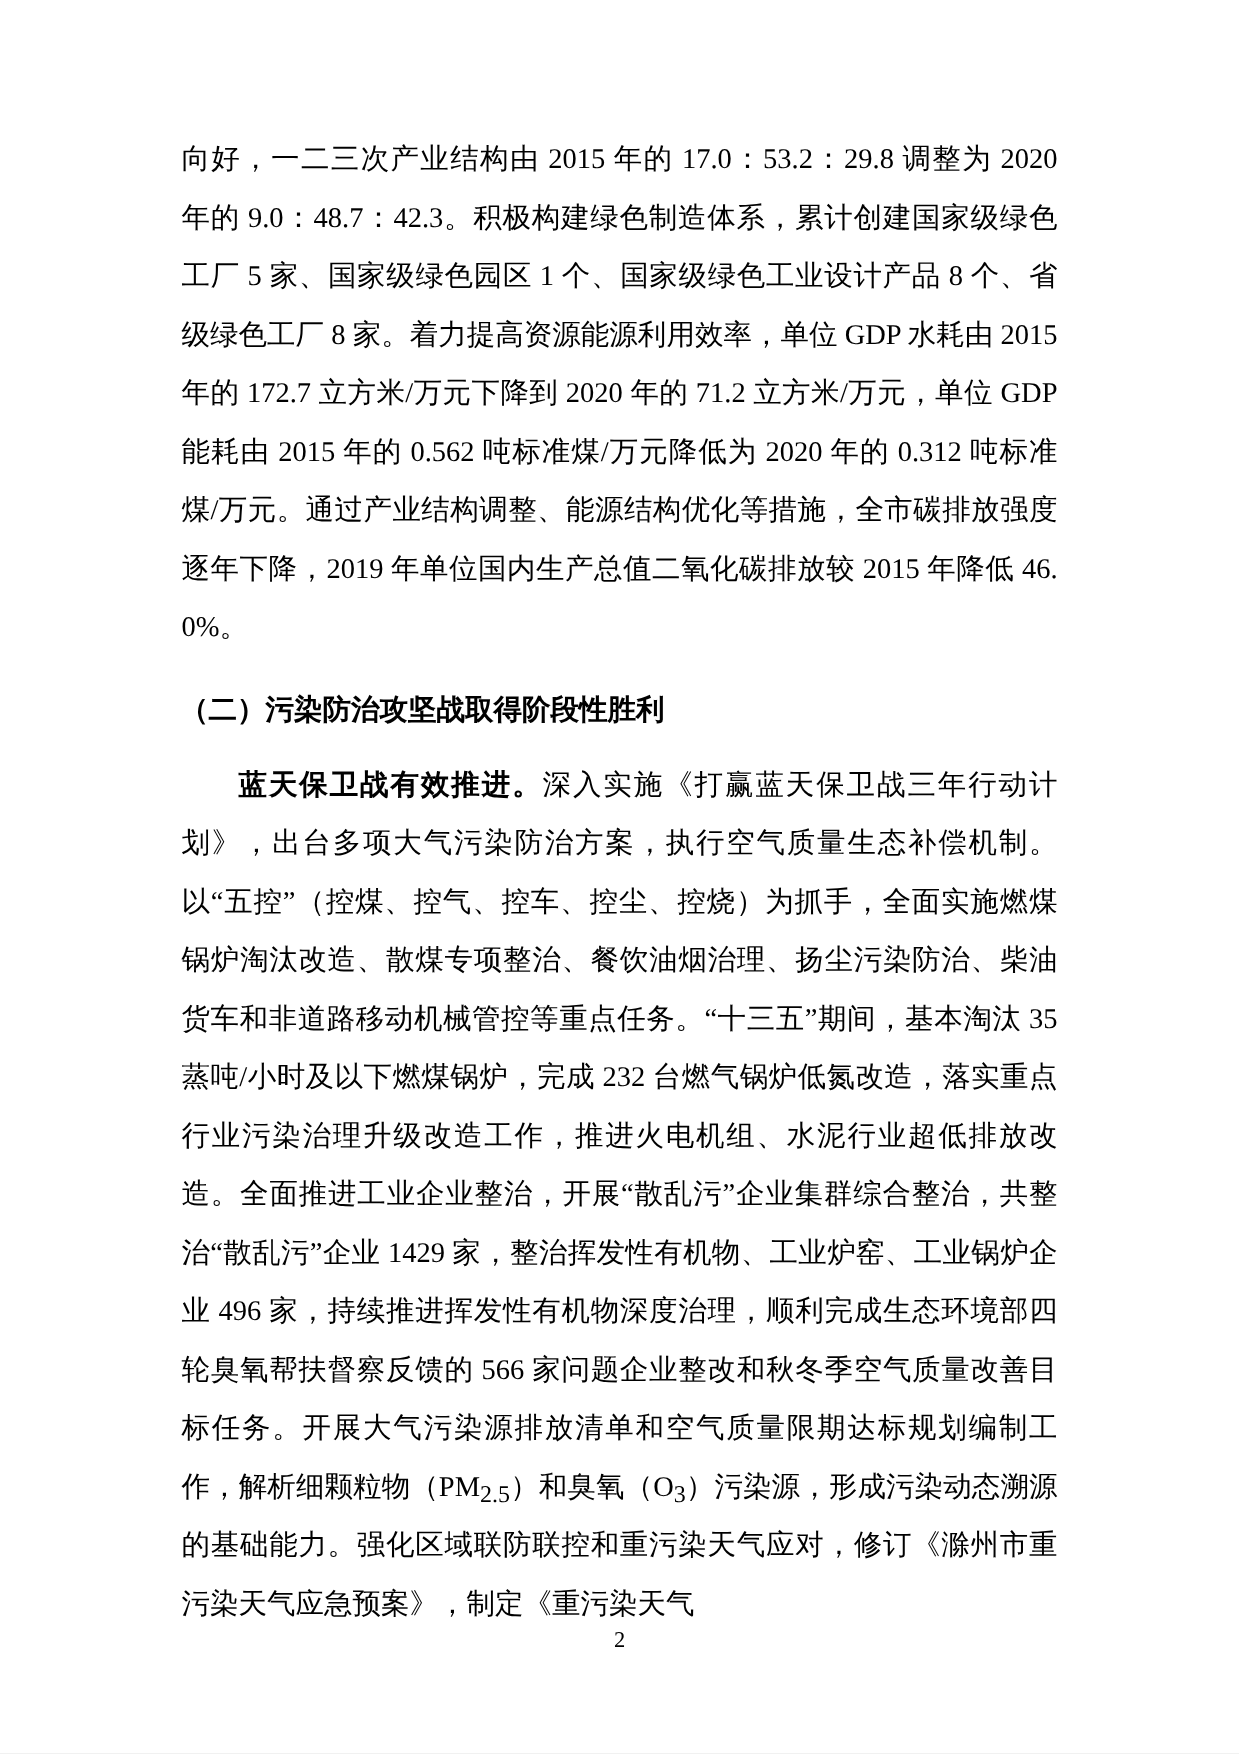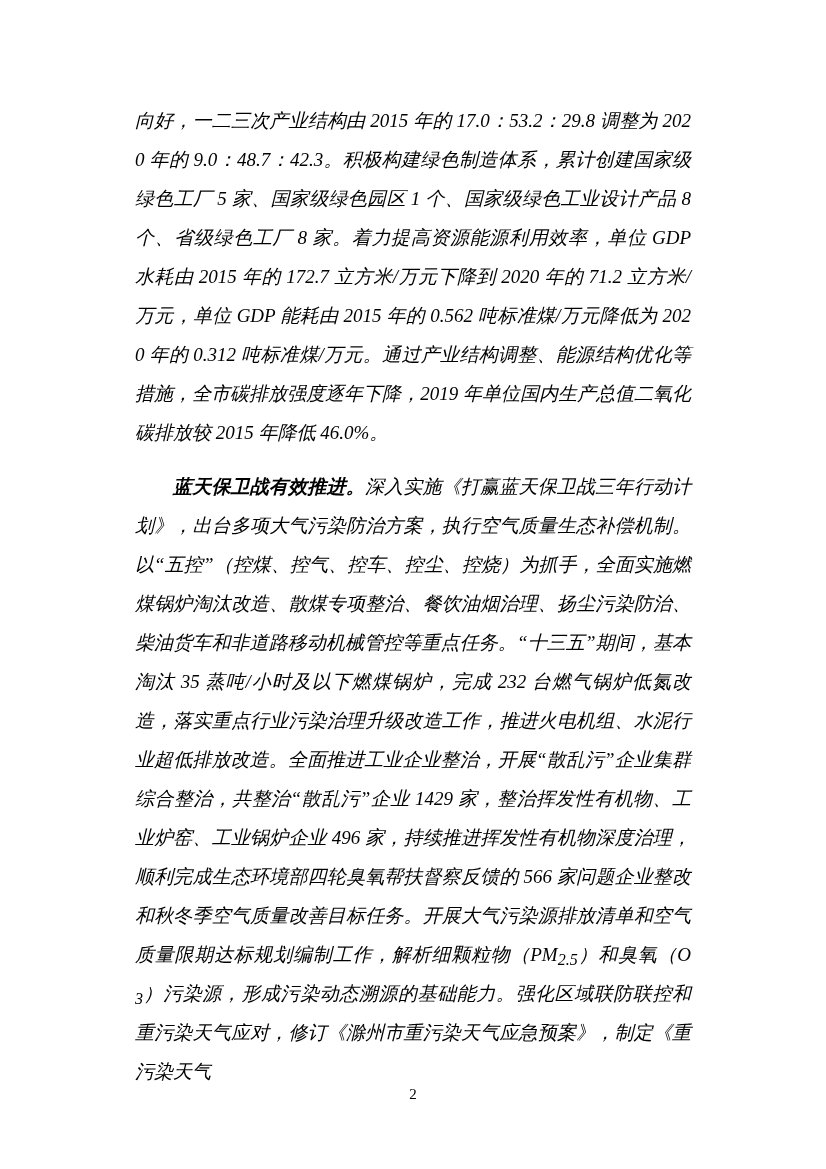--- a/index.html
+++ b/index.html
@@ -22,23 +22,22 @@
     position: absolute;
     left: 120px;
     top: 86px;
     width: 586px;
   }
   .para {
     font-size: 19px;
     line-height: 39px;
     text-align: justify;
     text-justify: inter-ideograph;
-    margin: 15px;
+    margin: 1px;
     word-break: break-all;
-    font-style: italic;
   }
   .para.indent {
     text-indent: 2em;
   }
   .section-heading {
     font-size: 19px;
     line-height: 39px;
     font-weight: bold;
     margin: 16px 0 11px 0;
     text-align: left;
@@ -60,16 +59,17 @@
     font-size: 15px;
     line-height: 18px;
   }
 </style>
 </head>
 <body>
 
 <div class="page">
   <div class="content">
     <p class="para">向好，一二三次产业结构由 2015 年的 17.0：53.2：29.8 调整为 2020 年的 9.0：48.7：42.3。积极构建绿色制造体系，累计创建国家级绿色工厂 5 家、国家级绿色园区 1 个、国家级绿色工业设计产品 8 个、省级绿色工厂 8 家。着力提高资源能源利用效率，单位 GDP 水耗由 2015 年的 172.7 立方米/万元下降到 2020 年的 71.2 立方米/万元，单位 GDP 能耗由 2015 年的 0.562 吨标准煤/万元降低为 2020 年的 0.312 吨标准煤/万元。通过产业结构调整、能源结构优化等措施，全市碳排放强度逐年下降，2019 年单位国内生产总值二氧化碳排放较 2015 年降低 46.0%。</p>
+    <h3 class="section-heading">（二）污染防治攻坚战取得阶段性胜利</h3>
     <p class="para indent"><span class="bold-lead">蓝天保卫战有效推进。</span><span>深入实施《打赢蓝天保卫战三年行动计划》，出台多项大气污染防治方案，执行空气质量生态补偿机制。以“五控”（控煤、控气、控车、控尘、控烧）为抓手，全面实施燃煤锅炉淘汰改造、散煤专项整治、餐饮油烟治理、扬尘污染防治、柴油货车和非道路移动机械管控等重点任务。“十三五”期间，基本淘汰 35 蒸吨/小时及以下燃煤锅炉，完成 232 台燃气锅炉低氮改造，落实重点行业污染治理升级改造工作，推进火电机组、水泥行业超低排放改造。全面推进工业企业整治，开展“散乱污”企业集群综合整治，共整治“散乱污”企业 1429 家，整治挥发性有机物、工业炉窑、工业锅炉企业 496 家，持续推进挥发性有机物深度治理，顺利完成生态环境部四轮臭氧帮扶督察反馈的 566 家问题企业整改和秋冬季空气质量改善目标任务。开展大气污染源排放清单和空气质量限期达标规划编制工作，解析细颗粒物（PM</span><sub class="subscript">2.5</sub><span>）和臭氧（O</span><sub class="subscript">3</sub><span>）污染源，形成污染动态溯源的基础能力。强化区域联防联控和重污染天气应对，修订《滁州市重污染天气应急预案》，制定《重污染天气</span></p>
   </div>
   <div class="page-number">2</div>
 </div>
 
 </body></html>

